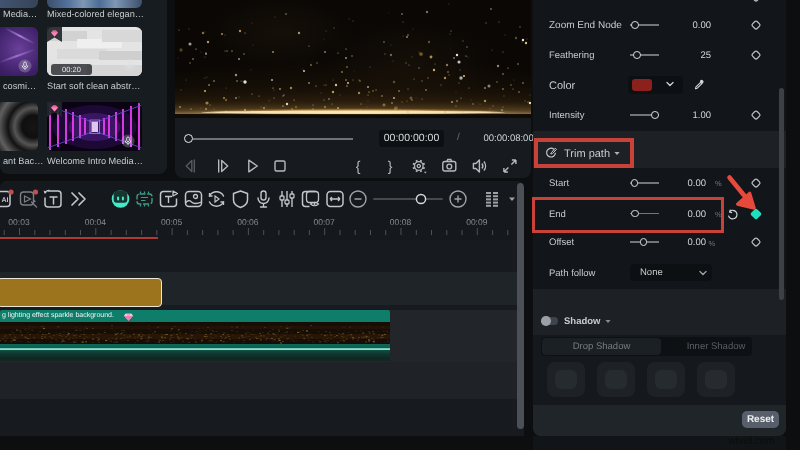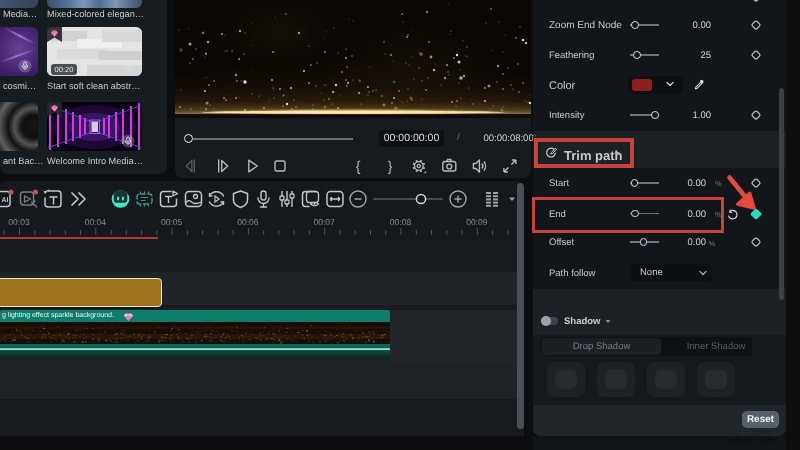--- a/index.html
+++ b/index.html
@@ -69,21 +69,21 @@
   <svg class="abs" style="left:47px;top:27px;" width="15" height="16" viewBox="0 0 15 16">
         <path d="M0 0 h15 v15 l-7.5 -4.5 L0 15 Z" fill="#23272b" opacity="0.92"></path>
         <path d="M4 5.5 l2 -2.2 h3 l2 2.2 -3.5 4 z" fill="#ef5f9d"></path>
         <path d="M4 5.5 h7 l-3.5 4 z" fill="#f787b8"></path>
       </svg>
   <svg class="abs" style="left:47px;top:102px;" width="15" height="16" viewBox="0 0 15 16">
         <path d="M0 0 h15 v15 l-7.5 -4.5 L0 15 Z" fill="#23272b" opacity="0.92"></path>
         <path d="M4 5.5 l2 -2.2 h3 l2 2.2 -3.5 4 z" fill="#ef5f9d"></path>
         <path d="M4 5.5 h7 l-3.5 4 z" fill="#f787b8"></path>
       </svg>
-  <div class="abs" style="left:51px;top:64px;width:26px;height:11px;background:rgba(18,20,24,0.72);border-radius:3px;color:#e6e8ea;font-size:7.5px;line-height:11px;text-align:center;">00:20</div>
+  <div class="abs" style="left:51px;top:64px;width:41px;height:11px;background:rgba(18,20,24,0.72);border-radius:3px;color:#e6e8ea;font-size:7.5px;line-height:11px;text-align:center;">00:20</div>
   <svg class="abs" style="left:123px;top:58px;" width="14" height="14" viewBox="0 0 14 14">
         <circle cx="7" cy="7" r="6.5" fill="rgba(225,228,232,0.25)"></circle>
         <rect x="5.7" y="3" width="2.6" height="4.6" rx="1.3" fill="none" stroke="#dde0e3" stroke-width="1"></rect>
         <path d="M4.2 6.5 a2.8 2.8 0 0 0 5.6 0 M7 9.3 v1.6" stroke="#dde0e3" stroke-width="1" fill="none"></path>
       </svg>
   <svg class="abs" style="left:18px;top:59px;" width="14" height="14" viewBox="0 0 14 14">
         <circle cx="7" cy="7" r="6.5" fill="rgba(225,228,232,0.25)"></circle>
         <rect x="5.7" y="3" width="2.6" height="4.6" rx="1.3" fill="none" stroke="#dde0e3" stroke-width="1"></rect>
         <path d="M4.2 6.5 a2.8 2.8 0 0 0 5.6 0 M7 9.3 v1.6" stroke="#dde0e3" stroke-width="1" fill="none"></path>
       </svg>
@@ -1277,21 +1277,21 @@
         <div class="abs" style="left:118.1px;top:111.1px;width:7.8px;height:7.8px;border-radius:50%;background:#16191c;border:1.4px solid #dcdfe2;"></div>
         <div class="abs" style="left:118px;top:110.2px;width:60px;text-align:right;color:#d2d5d9;font-size:9.5px;">1.00</div>
         <svg class="abs" style="left:215px;top:107px;" width="16" height="16" viewBox="0 0 16 16">
           <rect x="4.75" y="4.75" width="6.5" height="6.5" rx="1.6" fill="none" stroke="#b8bdc2" stroke-width="1.3" transform="rotate(45 8 8)"></rect>
         </svg>
         <svg class="abs" style="left:11px;top:146px;" width="14" height="14" viewBox="0 0 14 14">
           <path d="M9.8 3.2 a4.4 4.4 0 1 0 1.6 3.6" stroke="#c6cbd0" stroke-width="1.2" fill="none"></path>
           <path d="M7.4 6.7 L11.2 2.2 l1.3 1.2 -4.1 4.2 -1.7 0.4 z" stroke="#c6cbd0" stroke-width="1" fill="none" stroke-linejoin="round"></path>
           <path d="M9.9 4.4 l1 0.9" stroke="#c6cbd0" stroke-width="0.8"></path>
         </svg>
-        <div class="abs" style="left:31px;top:147.7px;color:#c6cbd0;font-size:13px;font-weight:bold;">Trim path</div>
+        <div class="abs" style="left:31px;top:147.7px;color:#c6cbd0;font-size:11px;font-weight:normal;">Trim path</div>
         <svg class="abs" style="left:79px;top:149.5px;" width="10" height="7" viewBox="0 0 10 7">
           <path d="M2.4 2 L5 5 L7.6 2 Z" fill="#aeb3b8"></path>
         </svg>
         <div class="abs" style="left:16px;top:178.2px;color:#c6cbd0;font-size:9.5px;">Start</div>
         <div class="abs" style="left:97px;top:182.2px;width:29px;height:1.6px;background:#70767b;"></div>
         <div class="abs" style="left:97.7px;top:179.1px;width:7.8px;height:7.8px;border-radius:50%;background:#16191c;border:1.4px solid #dcdfe2;"></div>
         <div class="abs" style="left:118px;top:178.2px;width:55px;text-align:right;color:#d2d5d9;font-size:9.5px;">0.00</div>
         <div class="abs" style="left:182px;top:179px;color:#6e747a;font-size:7.5px;">%</div>
         <svg class="abs" style="left:215px;top:175px;" width="16" height="16" viewBox="0 0 16 16">
           <rect x="4.75" y="4.75" width="6.5" height="6.5" rx="1.6" fill="none" stroke="#b8bdc2" stroke-width="1.3" transform="rotate(45 8 8)"></rect>

